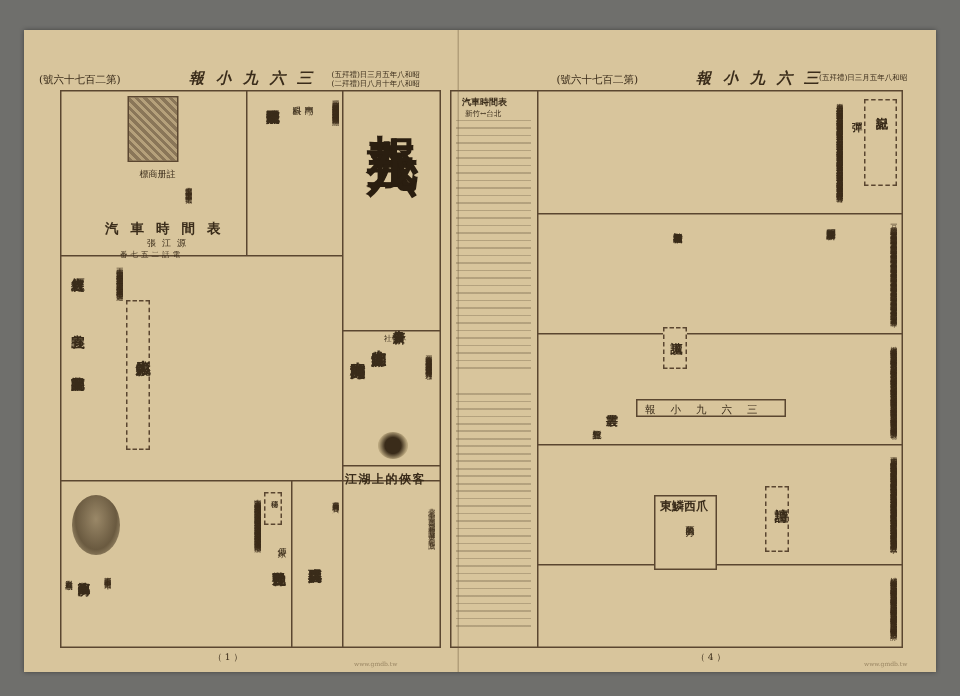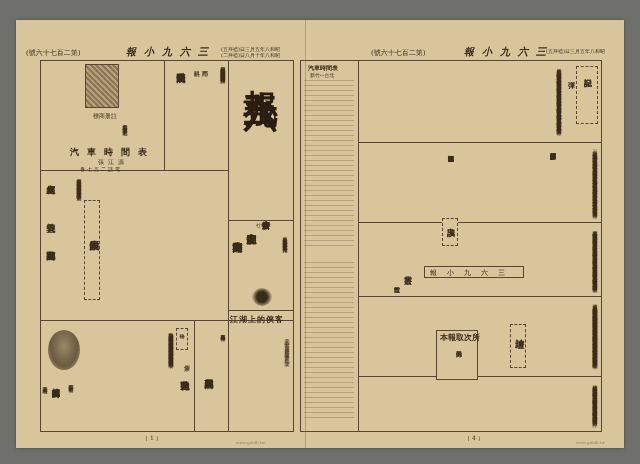--- a/index.html
+++ b/index.html
@@ -143,21 +143,21 @@
   <div class="abs boxed" style="left:426px;top:198px;width:16px;height:28px;background:#d8c59c;"></div>
   <div class="abs bold-vt" style="left:429px;top:202px;font-size:8px;">讀鬼</div>
 
   <div class="abs" style="left:408px;top:246px;width:100px;height:12px;border:1px solid #5a4630;background:#d8c59c;"></div>
   <div class="abs" style="left:414px;top:248px;font-size:7px;letter-spacing:10px;direction:rtl;">報小九六三</div>
   <div class="abs bold-vt" style="left:386px;top:250px;font-size:8px;background:#d8c59c;">雲叢</div>
   <div class="abs vt small" style="left:376px;top:262px;font-size:6px;background:#d8c59c;">竹塹賞春記</div>
 
   <div class="abs txt" style="left:346px;top:280px;width:236px;height:74px;">東鱗西爪所記者皆西方之奇聞軼事讀之可以增廣見聞東鱗西爪所記者皆西方之奇聞軼事讀之可以增廣見聞東鱗西爪所記者皆西方之奇聞軼事讀之可以增廣見聞東鱗西爪所記者皆西方之奇聞軼事讀之可以增廣見聞東鱗西爪所記者皆西方之奇聞軼事讀之可以增廣見聞東鱗西爪所記者皆西方之奇聞軼事讀之可以增廣見聞東鱗西爪所記者皆西方之奇聞軼事讀之可以增廣見聞東鱗西爪所記者皆西方之奇聞軼事讀之可以增廣見聞東鱗西爪所記者皆西方之奇聞軼事</div>
   <div class="abs" style="left:420px;top:310px;width:42px;height:50px;border:1px solid #5a4630;background:#d8c59c;"></div>
-  <div class="abs" style="left:424px;top:312px;font-size:8px;font-weight:bold;direction:rtl;">本報取次所</div>
+  <div class="abs" style="left:424px;top:312px;font-size:8px;font-weight:bold;direction:rtl;">東鱗西爪</div>
   <div class="abs vt small" style="left:438px;top:326px;font-size:6px;">西方的黑鼠</div>
   <div class="abs boxed" style="left:494px;top:304px;width:16px;height:44px;background:#d8c59c;"></div>
   <div class="abs bold-vt" style="left:497px;top:312px;font-size:9px;">詩壇</div>
 
   <div class="abs txt" style="left:346px;top:360px;width:236px;height:50px;">詩壇所錄皆近時名家之作其中佳什頗多足供吟詠詩壇所錄皆近時名家之作其中佳什頗多足供吟詠詩壇所錄皆近時名家之作其中佳什頗多足供吟詠詩壇所錄皆近時名家之作其中佳什頗多足供吟詠詩壇所錄皆近時名家之作其中佳什頗多足供吟詠詩壇所錄皆近時名家之作其中佳什頗多足供吟詠</div>
 
   <div class="abs hdr" style="left:448px;top:414px;font-size:6px;">（ 4 ）</div>
   <div class="abs watermark" style="left:560px;top:420px;">www.gmdb.tw</div>
 </div>
 

